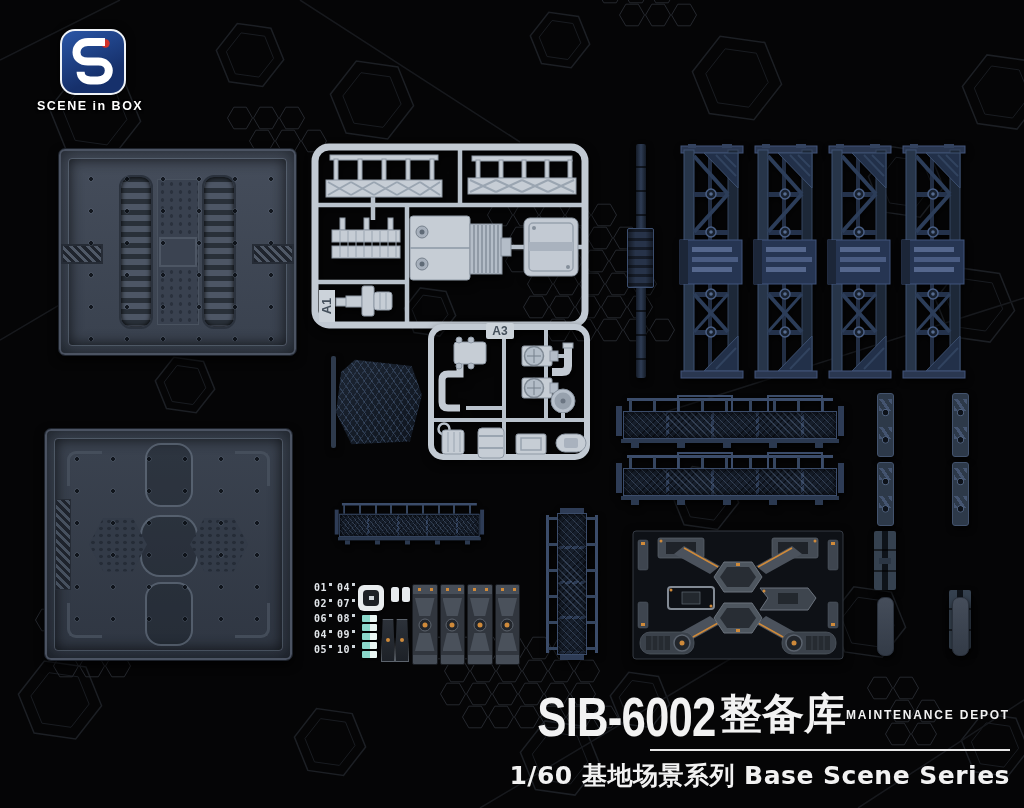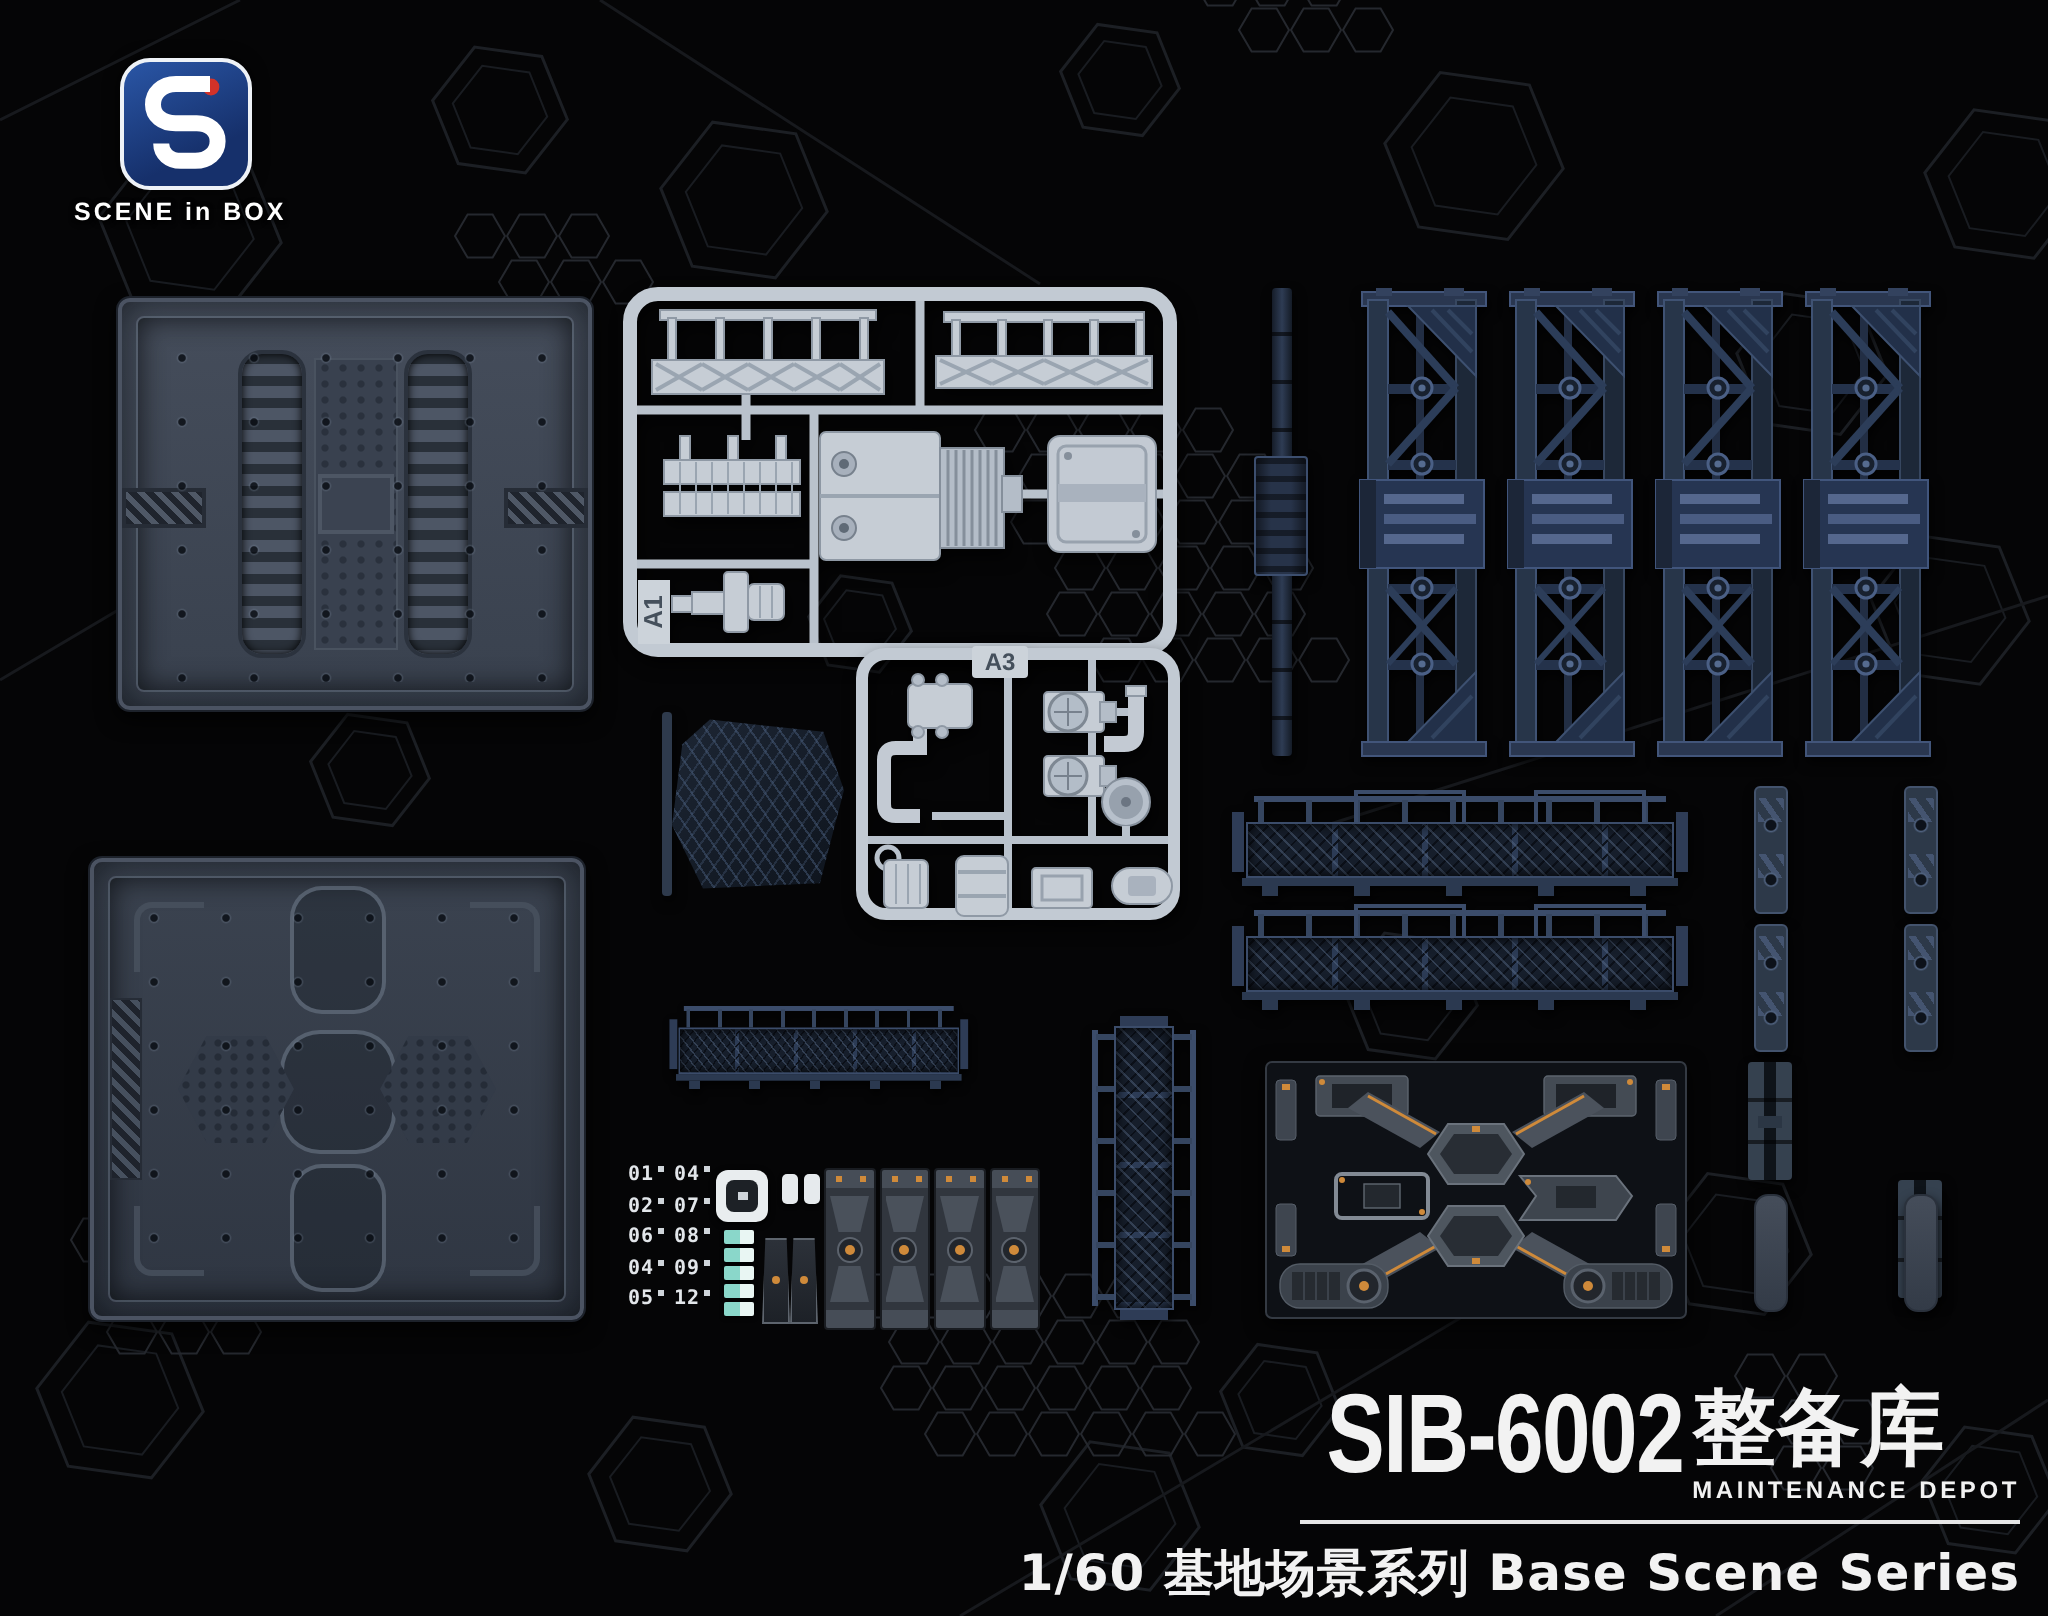--- a/index.html
+++ b/index.html
@@ -165,21 +165,21 @@
     border-radius:50%;background:#22262c;border:1px solid #5c636d;z-index:2;}
   .m-orb::after{content:"";position:absolute;left:3px;top:3px;width:5px;height:5px;border-radius:50%;
     background:#cf8a3a;}
 
   
   #floor{position:absolute;left:632px;top:530px;filter:drop-shadow(0 3px 5px rgba(0,0,0,.8));}
   #title{position:absolute;right:14px;top:680px;text-align:right;color:#f2f2f2;}
   .t-row{display:flex;align-items:flex-start;justify-content:flex-end;margin-top:12px;}
   .t-num{font-weight:700;font-size:56px;line-height:.88;letter-spacing:-1px;
     transform:scaleX(.78);transform-origin:right top;}
-  .t-cnwrap{display:flex;flex-direction:column;align-items:flex-start;margin-left:4px;}
+  .t-cnwrap{display:flex;align-items:center;margin-left:4px;}
   .t-cn{font-family:"DejaVu Sans",sans-serif;font-weight:700;font-size:42px;line-height:1.05;}
   .t-en{font-weight:700;font-size:12px;letter-spacing:1.8px;margin-top:2px;}
   .t-line{width:360px;height:2px;background:#e6e6e6;margin:8px 0 8px auto;}
   .t-series{font-family:"DejaVu Sans",sans-serif;font-weight:700;font-size:25px;letter-spacing:.5px;}
 </style>
 </head>
 <body>
 
 <div id="stage">
 
@@ -657,21 +657,21 @@
         </div>
       <div class="d-numrow">
           <span class="d-num">08</span>
           <i class="d-chip"></i>
         </div>
       <div class="d-numrow">
           <span class="d-num">09</span>
           <i class="d-chip"></i>
         </div>
       <div class="d-numrow">
-          <span class="d-num">12</span>
+          <span class="d-num">10</span>
           <i class="d-chip"></i>
         </div>
     </div>
     <div class="d-square"></div>
     <div class="d-mini m1"></div>
     <div class="d-mini m2"></div>
     <div class="d-teal" style="top:43px"></div>
     <div class="d-teal" style="top:52px"></div>
     <div class="d-teal" style="top:61px"></div>
     <div class="d-teal" style="top:70px"></div>

